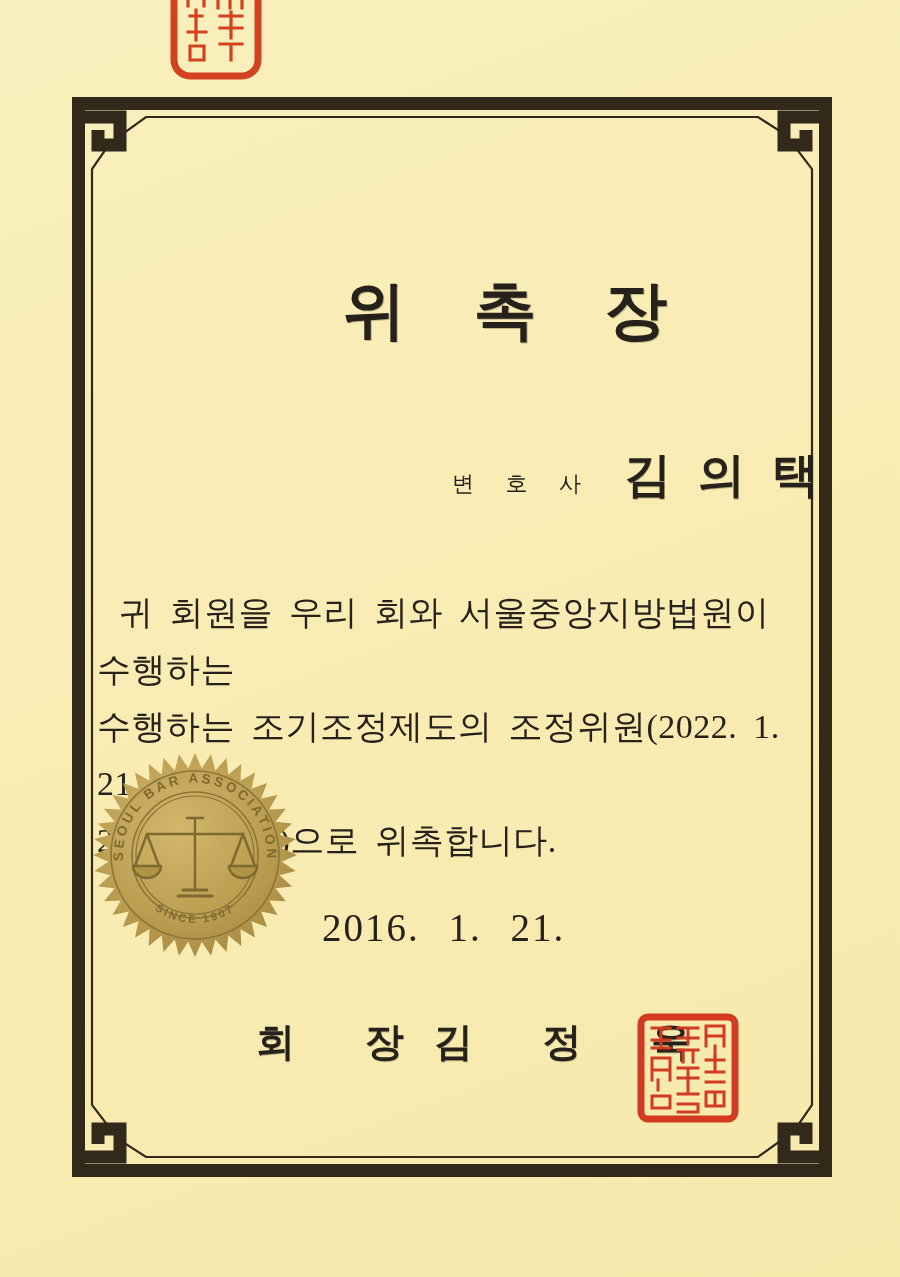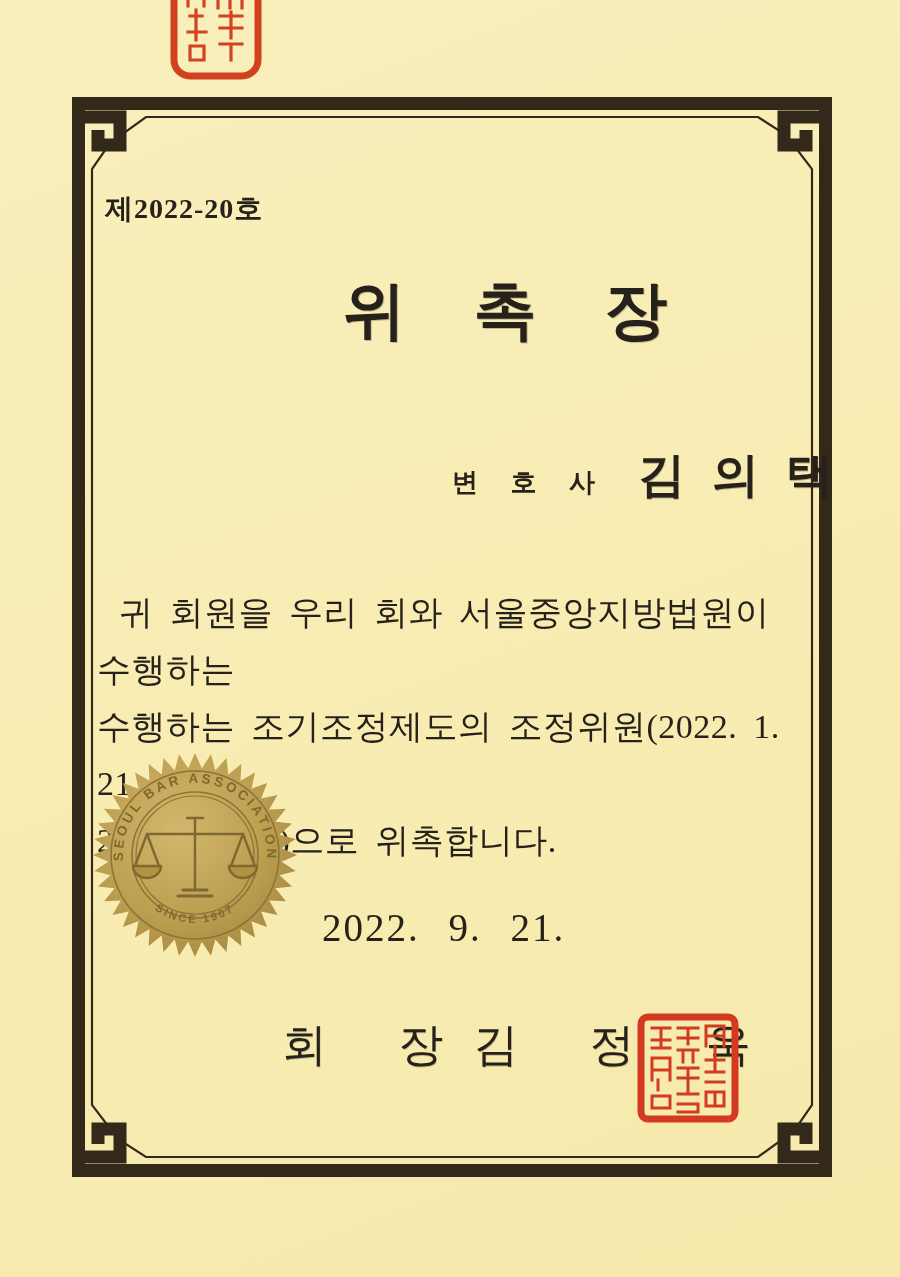--- a/index.html
+++ b/index.html
@@ -20,21 +20,21 @@
   .title{
     position:absolute;left:72px;top:268px;width:868px;
     text-align:center;font-size:63px;font-weight:bold;
     word-spacing:48px;letter-spacing:2px;
     text-shadow:1px 1px 0 rgba(40,30,10,0.25);
   }
   .recipient{
     position:absolute;left:452px;top:444px;white-space:nowrap;
   }
   .recipient .role{
-    font-size:26px;font-weight:700;letter-spacing:13px;
+    font-size:22px;font-weight:400;letter-spacing:13px;
   }
   .recipient .name{
     font-size:47px;font-weight:bold;letter-spacing:27px;margin-left:26px;
     text-shadow:0.5px 0.5px 0 rgba(40,30,10,0.3);
   }
   .body-text{
     position:absolute;left:97px;top:584px;width:715px;
     font-size:34px;line-height:57px;word-spacing:7px;letter-spacing:0.5px;
   }
   .body-text .line-1{text-indent:22px;}
@@ -45,23 +45,22 @@
   }
   .signature{
     position:absolute;left:256px;top:1008px;width:364px;
   }
   .org-name{
     font-size:45px;font-weight:bold;letter-spacing:1px;white-space:nowrap;
     text-shadow:0.5px 0.5px 0 rgba(40,30,10,0.25);
   }
   .president-line{
     display:flex;justify-content:space-between;align-items:baseline;
-    margin-top:7px;font-size:45px;font-weight:normal;white-space:nowrap;
+    margin-top:7px;font-size:39px;font-weight:bold;white-space:nowrap;
     text-shadow:0.5px 0.5px 0 rgba(40,30,10,0.25);
-    margin-left:26px;
   }
   .president-line .p-title{letter-spacing:30px;}
   .president-line .p-name{letter-spacing:30px;margin-right:-30px;}
   .red-seal-top{position:absolute;left:168px;top:-46px;}
   .red-seal-bottom{position:absolute;left:636px;top:1012px;}
 </style>
 </head>
 <body>
 
 <div class="page">
@@ -89,21 +88,20 @@
         <path d="M22,62 h12 M28,56 v30 M20,78 h18 M22,92 h14 v14 h-14 z"></path>
       </g>
 
       <g stroke-width="3.2">
         <path d="M50,6 v48 M62,6 v48 M74,6 v48 M50,28 h24"></path>
         <path d="M52,62 h22 M63,58 v26 M52,74 h22 M52,90 h22 M63,90 v16"></path>
       </g>
     </g>
   </svg>
 
-  <div class="doc-number">제2022-20호</div>
 
   <div class="title">위 촉 장</div>
 
   <div class="recipient">
     <span class="role">변 호 사</span>
     <span class="name">김의택</span>
   </div>
 
   <div class="body-text">
     <div class="line-1">귀 회원을 우리 회와 서울중앙지방법원이 수행하는</div>
@@ -138,21 +136,21 @@
       <path d="M97,66 H113"></path>
       <path d="M57,82 H153"></path>
       <path d="M57,82 L45,114 M57,82 L69,114"></path>
       <path d="M153,82 L141,114 M153,82 L165,114"></path>
       <path d="M43,114 H71 M43,114 A14,12 0 0 0 71,114" fill="#b29243"></path>
       <path d="M139,114 H167 M139,114 A14,12 0 0 0 167,114" fill="#b29243"></path>
       <path d="M93,138 H117 M88,144 H122" stroke-width="3"></path>
     </g>
   </svg>
 
-  <div class="issue-date">2022. 9. 21.</div>
+  <div class="issue-date">2016. 1. 21.</div>
 
   <div class="signature">
     <div class="president-line">
       <span class="p-title">회 장</span>
       <span class="p-name">김 정 욱</span>
     </div>
   </div>
 
   <svg class="red-seal-bottom" width="104" height="112" viewBox="0 0 104 112">
     <g stroke="#d23b21" fill="none" stroke-linecap="square">

